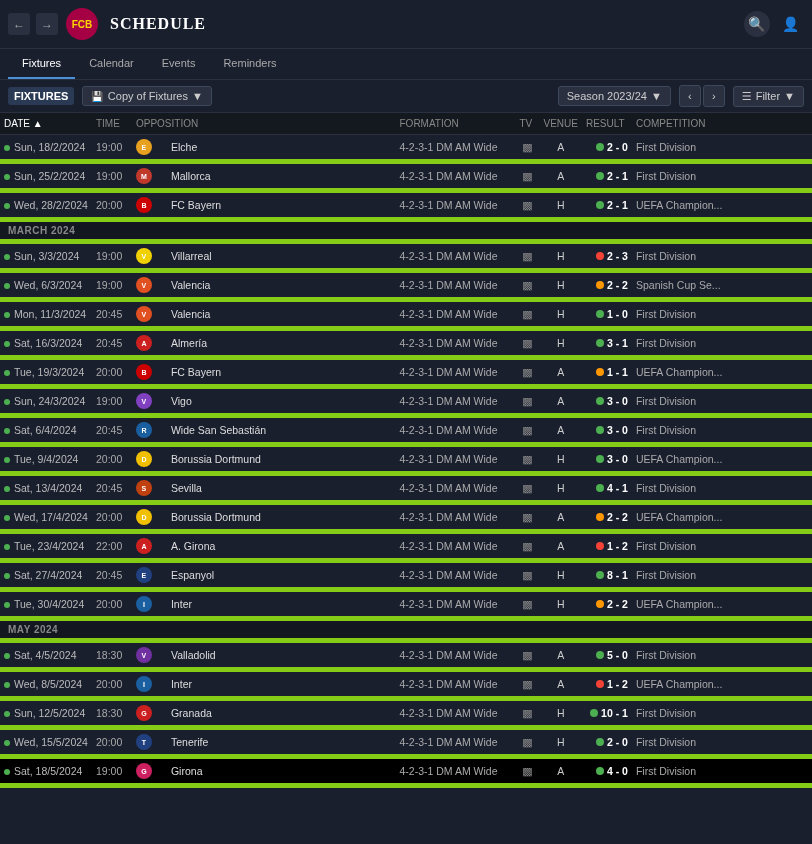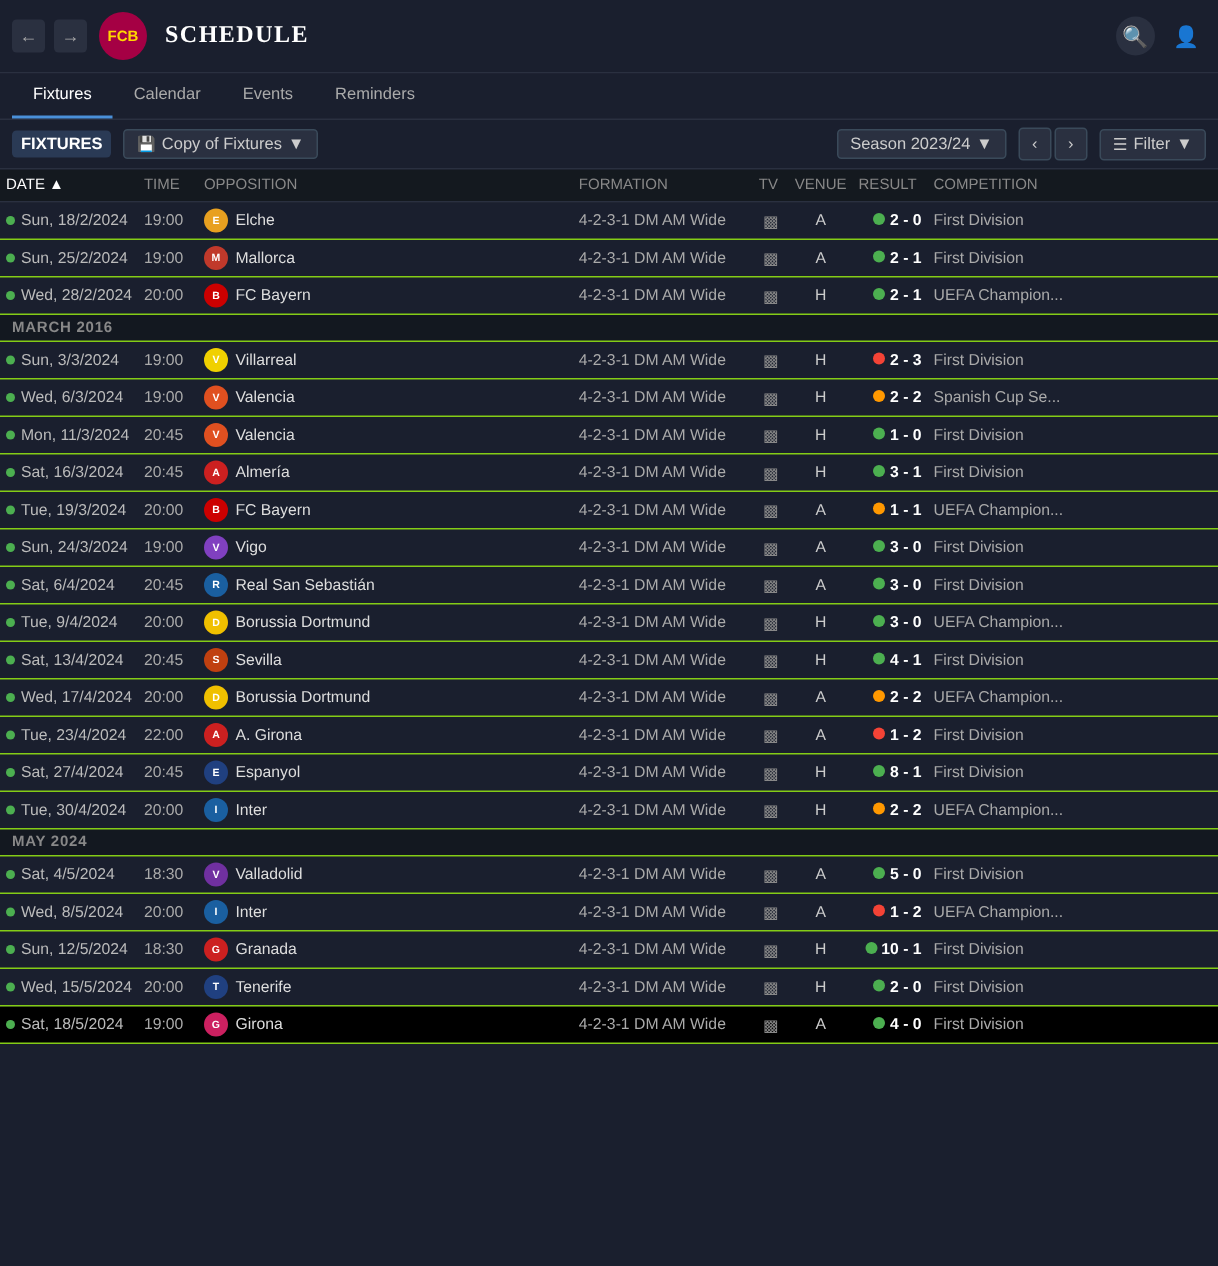--- a/index.html
+++ b/index.html
@@ -191,21 +191,21 @@
       text-align: left;
       font-size: 10px;
       color: #888;
       font-weight: normal;
       border-bottom: 1px solid #2a3040;
       white-space: nowrap;
     }
     thead th.sorted { color: #fff; }
 
     tbody tr {
-      border-bottom: 1px solid #84cc16;
+      border-bottom: 5px solid #84cc16;
     }
     tbody tr.month-header td {
       background: #131820;
       color: #888;
       font-size: 10px;
       font-weight: bold;
       padding: 3px 8px;
       letter-spacing: 0.5px;
     }
 
@@ -239,21 +239,21 @@
       width: 50px;
       text-align: right;
     }
     td.comp-col {
       color: #aaa;
     }
 
     .team-row {
       display: flex;
       align-items: center;
-      gap: 5px;
+      gap: 19px;
     }
     .team-badge {
       width: 16px;
       height: 16px;
       border-radius: 50%;
       display: inline-flex;
       align-items: center;
       justify-content: center;
       font-size: 7px;
       font-weight: bold;
@@ -382,21 +382,21 @@
               <span style="color: rgb(221, 221, 221);">FC Bayern</span>
             </div>
           </td>
           <td class="form-col">4-2-3-1 DM AM Wide</td>
           <td class="tv-col"><span style="font-size:11px;color:#888;">▩</span></td>
           <td class="venue-col">H</td>
           <td class="result-col"><span class="result-dot dot-green"></span><span class="score">2 - 1</span></td>
           <td class="comp-col">UEFA Champion...</td>
         </tr>
         <tr class="month-header">
-          <td colspan="8">MARCH 2016</td>
+          <td colspan="8">MARCH 2024</td>
         </tr>
         <tr>
           <td class="date-col"><span style="display:inline-block;width:6px;height:6px;background:#4caf50;border-radius:50%;margin-right:4px;vertical-align:middle;"></span>Sun, 3/3/2024</td>
           <td class="time-col">19:00</td>
           <td>
             <div class="team-row">
               <span class="team-badge" style="background: rgb(240, 208, 0); color: rgb(255, 255, 255);">V</span>
               <span style="color: rgb(221, 221, 221);">Villarreal</span>
             </div>
           </td>
@@ -480,21 +480,21 @@
           <td class="venue-col">A</td>
           <td class="result-col"><span class="result-dot dot-green"></span><span class="score">3 - 0</span></td>
           <td class="comp-col">First Division</td>
         </tr>
         <tr>
           <td class="date-col"><span style="display:inline-block;width:6px;height:6px;background:#4caf50;border-radius:50%;margin-right:4px;vertical-align:middle;"></span>Sat, 6/4/2024</td>
           <td class="time-col">20:45</td>
           <td>
             <div class="team-row">
               <span class="team-badge" style="background: rgb(26, 95, 160); color: rgb(255, 255, 255);">R</span>
-              <span style="color: rgb(221, 221, 221);">Real San Sebastián</span>
+              <span style="color: rgb(221, 221, 221);">Wide San Sebastián</span>
             </div>
           </td>
           <td class="form-col">4-2-3-1 DM AM Wide</td>
           <td class="tv-col"><span style="font-size:11px;color:#888;">▩</span></td>
           <td class="venue-col">A</td>
           <td class="result-col"><span class="result-dot dot-green"></span><span class="score">3 - 0</span></td>
           <td class="comp-col">First Division</td>
         </tr>
         <tr>
           <td class="date-col"><span style="display:inline-block;width:6px;height:6px;background:#4caf50;border-radius:50%;margin-right:4px;vertical-align:middle;"></span>Tue, 9/4/2024</td>

